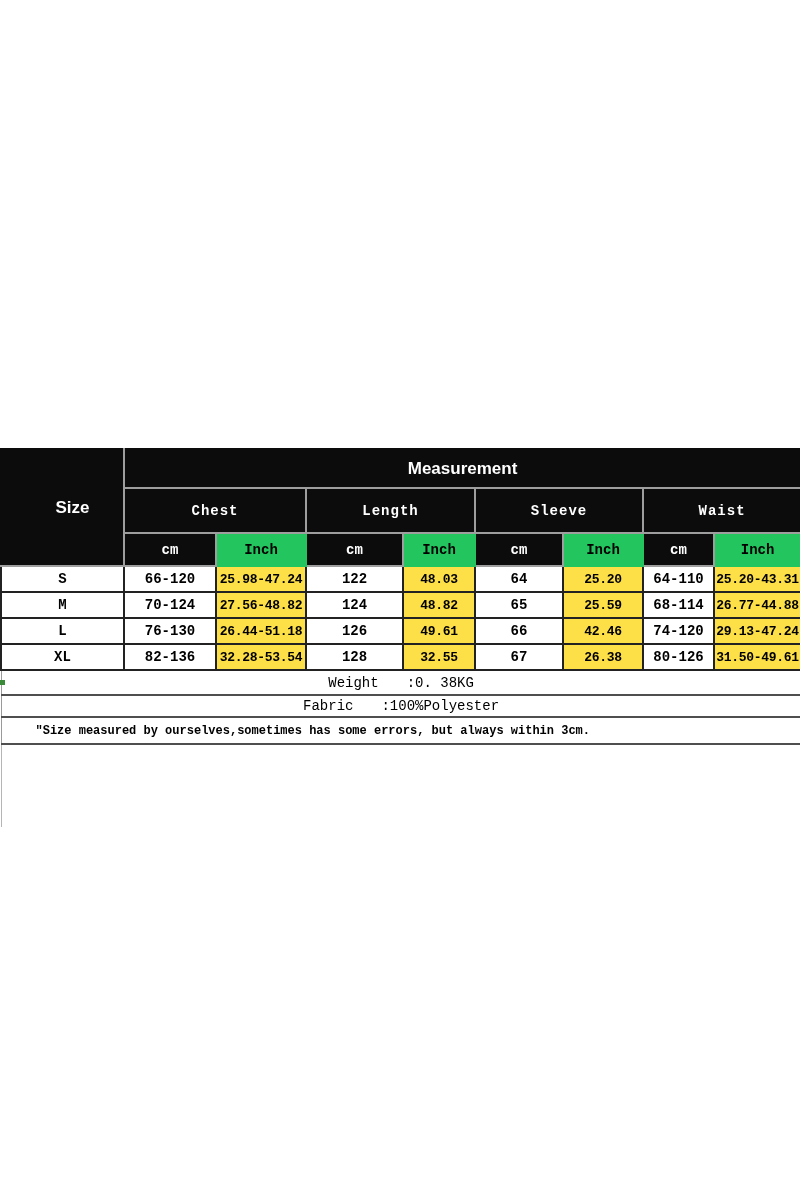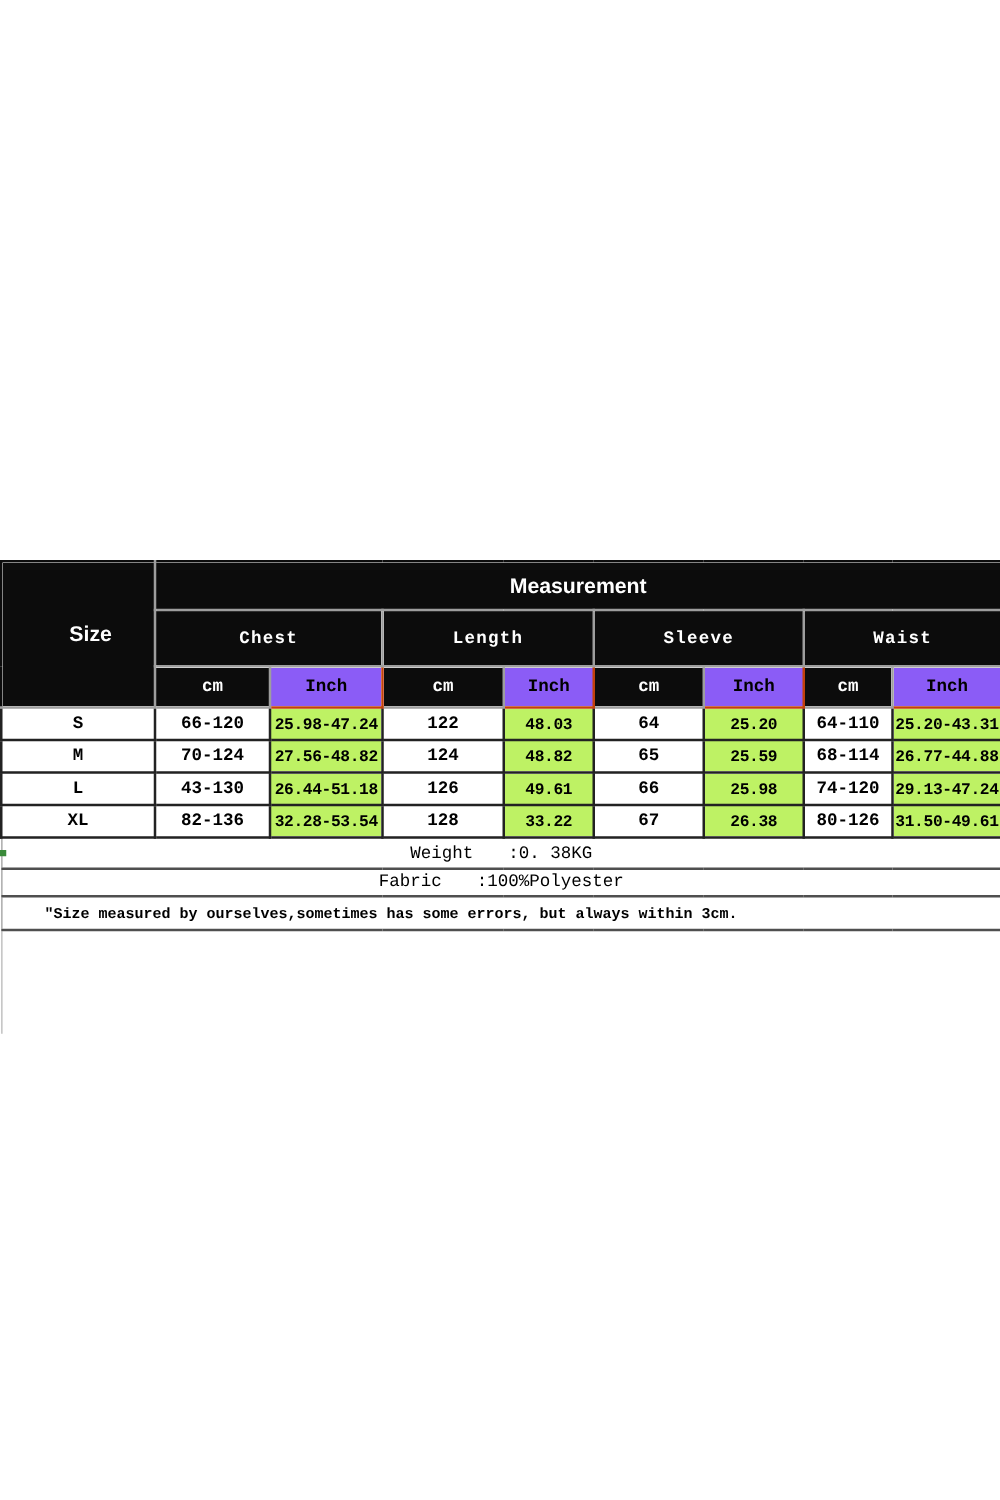--- a/index.html
+++ b/index.html
@@ -31,33 +31,33 @@
   }
   td.size-cell{
     font-family:"Liberation Sans","DejaVu Sans",sans-serif;
     font-weight:bold;font-size:17px;
     border-top-color:#0c0c0c;border-left-color:#0c0c0c;padding-left:20px;
   }
   td.group{font-weight:bold;font-size:14px;height:43px;letter-spacing:1px;}
   td.group.last{border-right-color:#0c0c0c;}
   td.unit{font-weight:bold;font-size:14px;height:31px;}
   td.unit-in{
-    background:#8b5cf6;color:#000;
-    border:2px solid #c2410c;
+    background:#22c55e;color:#000;
+    border:2px solid #22c55e;
     font-weight:bold;font-size:14px;height:31px;
   }
 
   
   tr.data td{
     border:2px solid #222222;
     font-weight:bold;font-size:14px;height:24px;
     background:#ffffff;
   }
   tr.data td.in{
-    background:#bef264;
+    background:#fde047;
     font-size:13px;letter-spacing:-0.3px;
   }
 
   
   tr.info td{
     border-bottom:2px solid #4f4f4f;
     border-left:1px solid #9a9a9a;
     border-right:1px solid #9a9a9a;
     font-weight:normal;font-size:14px;height:23px;
     background:#ffffff;
@@ -143,36 +143,36 @@
       <td>124</td>
       <td class="in">48.82</td>
       <td>65</td>
       <td class="in">25.59</td>
       <td>68-114</td>
       <td class="in">26.77-44.88</td>
     </tr>
 
     <tr class="data">
       <td>L</td>
-      <td>43-130</td>
+      <td>76-130</td>
       <td class="in">26.44-51.18</td>
       <td>126</td>
       <td class="in">49.61</td>
       <td>66</td>
-      <td class="in">25.98</td>
+      <td class="in">42.46</td>
       <td>74-120</td>
       <td class="in">29.13-47.24</td>
     </tr>
 
     <tr class="data">
       <td>XL</td>
       <td>82-136</td>
       <td class="in">32.28-53.54</td>
       <td>128</td>
-      <td class="in">33.22</td>
+      <td class="in">32.55</td>
       <td>67</td>
       <td class="in">26.38</td>
       <td>80-126</td>
       <td class="in">31.50-49.61</td>
     </tr>
 
     <tr class="info weight">
       <td colspan="9">
         <span>Weight</span><span class="gap"></span><span class="val">:0. 38KG</span>
       </td>

